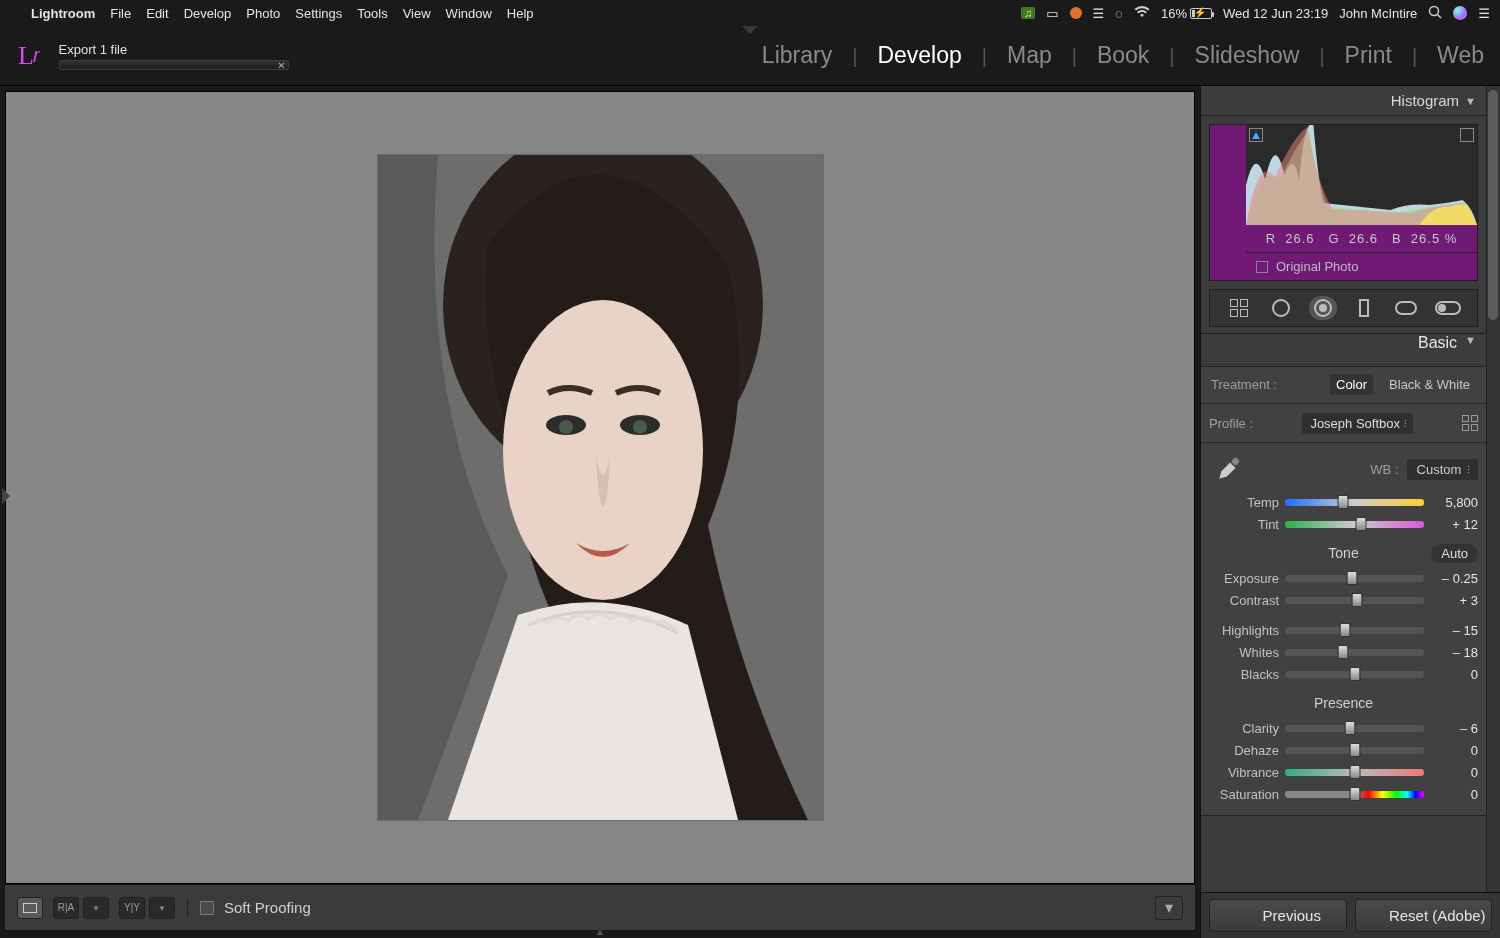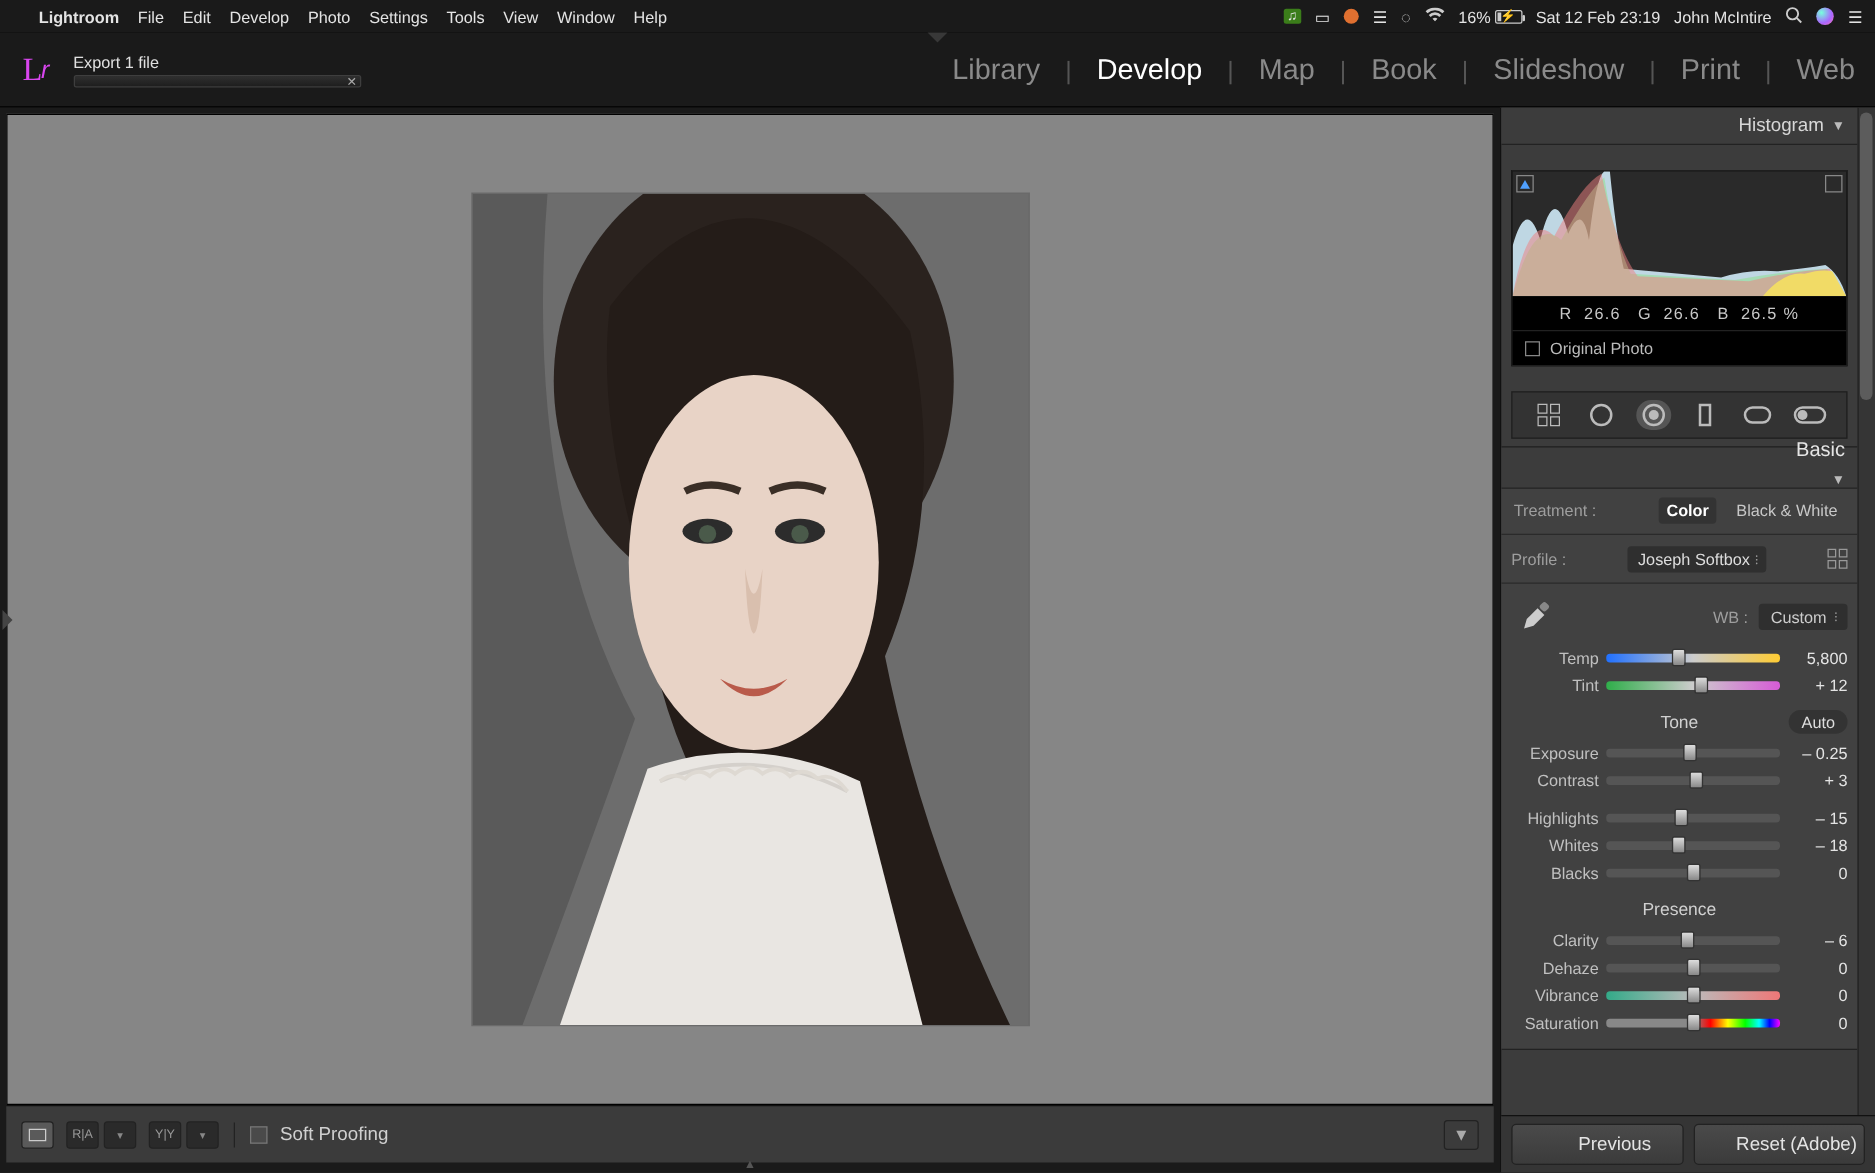--- a/index.html
+++ b/index.html
@@ -59,21 +59,21 @@
 
 .right-panel { width:300px; background:#3c3c3c; border-left:1px solid #111; display:flex; flex-direction:column; }
 .panel-scroll { flex:1; overflow:hidden; position:relative;}
 .scrollbar-fake { position:absolute; right:0; top:0; bottom:0; width:14px; background:#353535; border-left:1px solid #222;}
 .scrollbar-thumb { position:absolute; right:2px; top:4px; width:10px; height:230px; background:#5c5c5c; border-radius:5px;}
 .panel-content { padding-right:14px; }
 
 .panel-header { height:30px; display:flex; align-items:center; justify-content:flex-end; padding:0 10px; background:#3c3c3c; border-bottom:1px solid #222; color:#d8d8d8; font-size:15px; gap:6px;}
 .disclose { font-size:11px; color:#bbb; }
 
-.histogram-box { margin:20px 8px; border:1px solid #1e1e1e; background:#000000; }
+.histogram-box { margin:8px 8px; border:1px solid #1e1e1e; background:#701a75;padding-left:36px; }
 .histo-canvas { height:100px; position:relative; background:#2a2a2a; overflow:hidden;}
 .histo-canvas .clip-left, .histo-canvas .clip-right { position:absolute; top:3px; width:14px; height:14px; border:1px solid #888; background:#2a2a2a;}
 .histo-canvas .clip-left { left:3px; } .histo-canvas .clip-right { right:3px;}
 .clip-left::after { content:""; position:absolute; inset:2px; border-left:4px solid transparent; border-right:4px solid transparent; border-bottom:7px solid #4fa0ff;}
 .histo-values { text-align:center; padding:6px 0; font-size:13px; color:#c8c8c8; letter-spacing:1px; }
 .histo-original { padding:6px 10px; font-size:13px; color:#bbb; display:flex; align-items:center; gap:8px; border-top:1px solid #222;}
 .small-box { width:12px; height:12px; border:1px solid #888;}
 
 .tool-row { margin:6px 8px; height:38px; border:1px solid #1e1e1e; background:#333; display:flex; align-items:center; justify-content:space-around; padding:0 8px;}
 .tool { width:28px; height:24px; display:flex; align-items:center; justify-content:center; color:#bbb;}
@@ -81,28 +81,28 @@
 .tool .circ { width:18px; height:18px; border:2px solid #bbb; border-radius:50%; display:block;}
 .tool .circ.dot::after { content:""; display:block; width:8px; height:8px; background:#bbb; border-radius:50%; margin:3px auto;}
 .tool .rect { width:10px; height:18px; border:2px solid #bbb; display:block; }
 .tool .grid4 { width:18px; height:18px; display:grid; grid-template:1fr 1fr/1fr 1fr; gap:2px;}
 .tool .grid4 span { border:1px solid #bbb; }
 .tool .ellipse { width:22px; height:14px; border:2px solid #bbb; border-radius:10px;}
 .tool .switch { width:26px; height:14px; border:2px solid #bbb; border-radius:8px; position:relative;}
 .tool .switch::after{content:"";position:absolute;width:8px;height:8px;background:#bbb;border-radius:50%;left:1px;top:1px;}
 
 .section { border-top:1px solid #1e1e1e; background:#3c3c3c;}
-.section-title { height:32px; display:flex; align-items:flex-end; justify-content:flex-end; gap:8px; padding:0 10px; color:#e5e5e5; font-size:16px;flex-direction:column;}
+.section-title { height:32px; display:flex; align-items:flex-start; justify-content:flex-end; gap:8px; padding:0 10px; color:#e5e5e5; font-size:16px;}
 .section-body { padding: 4px 8px 10px 8px; background:#414141; border-top:1px solid #222; border-bottom:1px solid #222;}
 
 .row { display:flex; align-items:center; height:26px; font-size:13px; color:#c2c2c2;}
 .row.treatment { justify-content:space-between; padding:2px 2px;}
 .row.treatment .label { color:#9e9e9e; }
 .row.treatment .opt { color:#c8c8c8; padding:3px 6px; }
-.row.treatment .opt.active { color:#fff; background:#333; border-radius:3px;font-weight:bold; }
+.row.treatment .opt.active { color:#fff; background:#333; border-radius:3px; }
 
 .row.profile { justify-content:space-between; margin-top:4px;}
 .row.profile .dropdown { background:#2f2f2f; padding:3px 8px; border-radius:3px; color:#ddd; font-size:13px; display:flex; align-items:center; gap:4px; cursor:pointer;}
 .grid-icon { width:16px; height:16px; display:grid; grid-template:1fr 1fr/1fr 1fr; gap:2px; }
 .grid-icon span { border:1px solid #999; }
 .dots { font-size:10px; color:#999; letter-spacing:-2px;}
 
 .wb-row { display:flex; align-items:center; gap:8px; margin:8px 0 4px 0; }
 .eyedropper { width:40px; height:36px; display:flex; align-items:center; justify-content:center;}
 .eyedropper svg { width:26px; height:26px; }
@@ -161,21 +161,21 @@
           <path d="M8 11 L6 9 A3 3 0 0 1 10 9 Z M3 6 A7 7 0 0 1 13 6 L11.5 7.5 A5 5 0 0 0 4.5 7.5 Z M0.5 3 A11 11 0 0 1 15.5 3 L14 4.5 A9 9 0 0 0 2 4.5 Z" fill="#ccc"></path>
         </svg>
     </span>
     <span class="battery-group">
       <span>16%</span>
       <span class="battery-icon">
           <span class="battery-fill"></span>
           <span class="battery-bolt">⚡</span>
         </span>
     </span>
-    <span>Sat 12 Feb  23:19</span>
+    <span>Wed 12 Jun  23:19</span>
     <span>John McIntire</span>
     <span class="status-icon">
       <svg width="14" height="14" viewBox="0 0 14 14">
           <circle cx="6" cy="6" r="4.5" stroke="#ccc" stroke-width="1.5" fill="none"></circle>
           <line x1="9.5" y1="9.5" x2="13" y2="13" stroke="#ccc" stroke-width="1.5"></line>
         </svg>
     </span>
     <span class="status-icon" style="width:14px;height:14px;border-radius:50%;background:radial-gradient(circle at 30% 30%,#7fd,#a6f 60%,#f7a);display:inline-block;"></span>
     <span class="status-icon">☰</span>
   </div>

